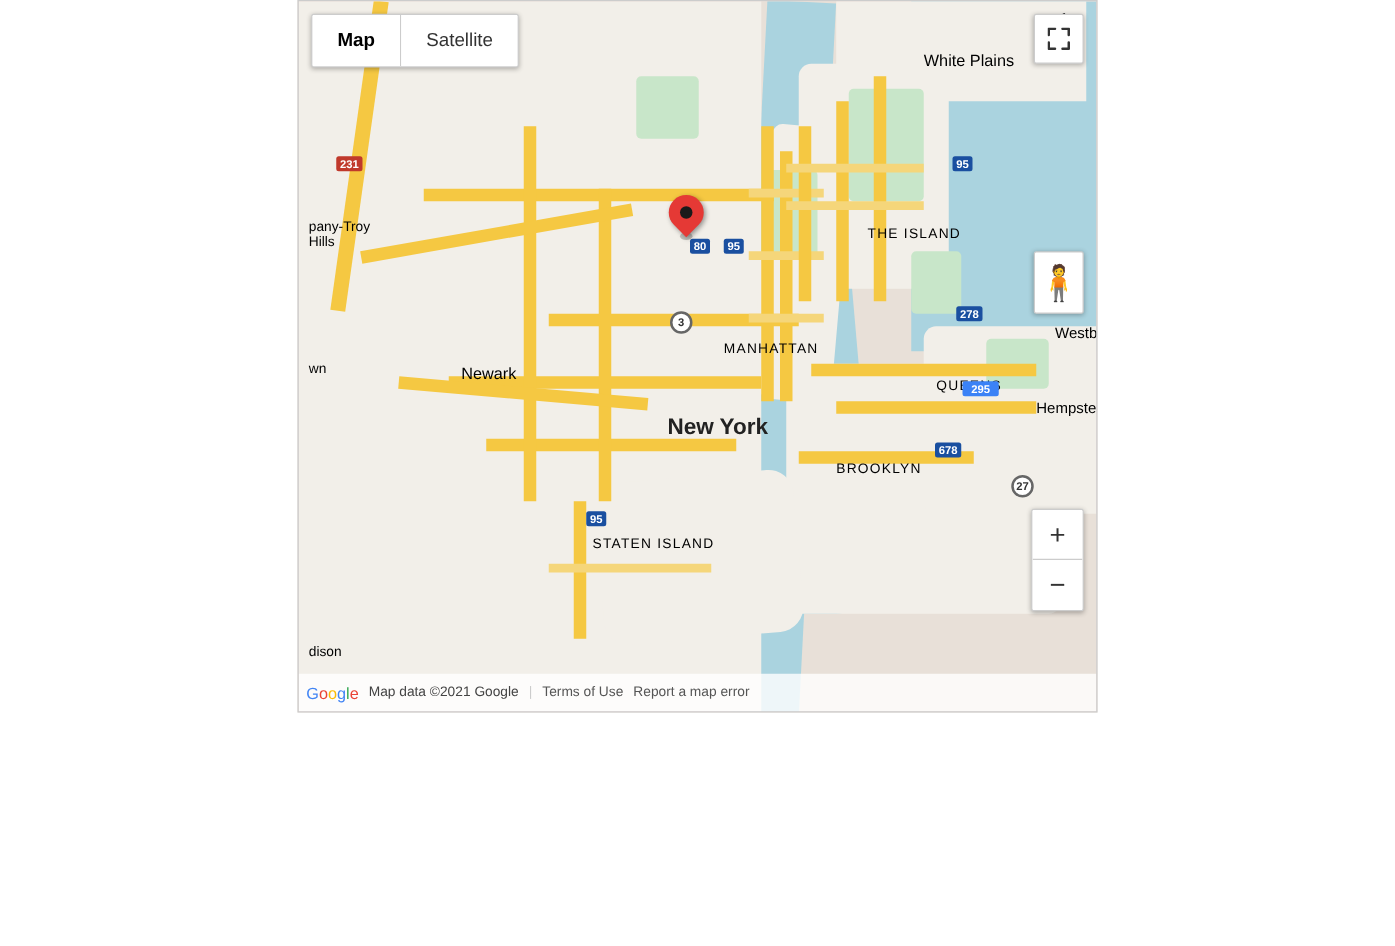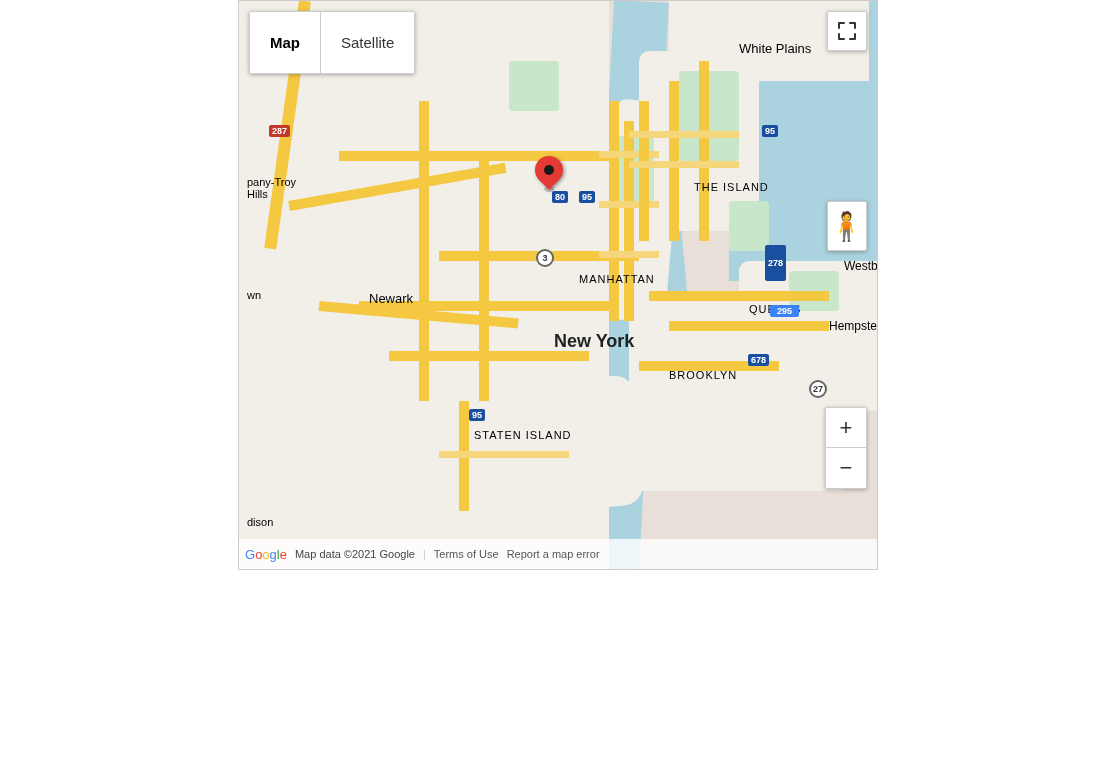--- a/index.html
+++ b/index.html
@@ -123,21 +123,21 @@
       top: 10px;
       left: 10px;
       display: flex;
       background: #fff;
       border: 1px solid #ccc;
       border-radius: 2px;
       overflow: hidden;
       box-shadow: 0 1px 4px rgba(0,0,0,0.3);
     }
     .map-type-btn {
-      padding: 22px 20px;
+      padding: 12px 20px;
       font-size: 15px;
       font-weight: 500;
       cursor: pointer;
       border: none;
       background: #fff;
       color: #333;
     }
     .map-type-btn.active {
       font-weight: 700;
       color: #000;
@@ -396,42 +396,42 @@
       <div class="road-thick" style="left:80px;top:300px;width:200px;height:10px;transform:rotate(5deg);transform-origin:left center;"></div>
 
       <div class="road-thick" style="left:220px;top:400px;width:10px;height:110px;"></div>
       <div class="road" style="left:200px;top:450px;width:130px;height:7px;"></div>
     </div>
 
     <span class="map-label" style="left:500px;top:40px;font-size:13px;">White Plains</span>
     <span class="map-label" style="left:455px;top:180px;font-size:11px;letter-spacing:1px;">THE ISLAND</span>
     <span class="map-label" style="left:340px;top:272px;font-size:11px;letter-spacing:1px;">MANHATTAN</span>
     <span class="map-label" style="left:130px;top:290px;font-size:13px;font-weight:500;">Newark</span>
-    <span class="map-label" style="left:295px;top:330px;font-size:18px;font-weight:600;color:#222;margin-left:20px;">New York</span>
+    <span class="map-label" style="left:295px;top:330px;font-size:18px;font-weight:600;color:#222;">New York</span>
     <span class="map-label" style="left:395px;top:368px;font-size:11px;letter-spacing:1px;padding-left:35px;">BROOKLYN</span>
     <span class="map-label" style="left:510px;top:302px;font-size:11px;letter-spacing:1px;">QUEENS</span>
     <span class="map-label" style="left:235px;top:428px;font-size:11px;letter-spacing:1px;">STATEN ISLAND</span>
     <span class="map-label" style="left:605px;top:258px;font-size:12px;">Westbury</span>
     <span class="map-label" style="left:590px;top:318px;font-size:12px;">Hempstead</span>
     <span class="map-label" style="left:8px;top:175px;font-size:11px;">pany-Troy<br>Hills</span>
     <span class="map-label" style="left:8px;top:260px;font-size:11px;margin-top:28px;">wn</span>
     <span class="map-label" style="left:8px;top:515px;font-size:11px;">dison</span>
     <span class="map-label" style="left:610px;top:8px;font-size:11px;">fo</span>
 
-    <div style="position:absolute;left:30px;top:124px;background:#c0392b;color:#fff;font-size:9px;font-weight:bold;padding:1px 3px;border-radius:2px;">287</div>
+    <div style="position:absolute;left:30px;top:124px;background:#c0392b;color:#fff;font-size:9px;font-weight:bold;padding:1px 3px;border-radius:2px;">231</div>
 
     <div style="position:absolute;left:523px;top:124px;background:#1a4fa0;color:#fff;font-size:9px;font-weight:bold;padding:1px 3px;border-radius:2px;">95</div>
 
     <div style="position:absolute;left:313px;top:190px;background:#1a4fa0;color:#fff;font-size:9px;font-weight:bold;padding:1px 3px;border-radius:2px;">80</div>
 
     <div style="position:absolute;left:340px;top:190px;background:#1a4fa0;color:#fff;font-size:9px;font-weight:bold;padding:1px 3px;border-radius:2px;">95</div>
 
     <div style="position:absolute;left:297px;top:248px;background:#fff;color:#333;font-size:9px;font-weight:bold;border:2px solid #666;border-radius:50%;width:18px;height:18px;display:flex;align-items:center;justify-content:center;">3</div>
 
-    <div style="position:absolute;left:526px;top:244px;background:#1a4fa0;color:#fff;font-size:9px;font-weight:bold;padding:13px 3px;border-radius:2px;">278</div>
+    <div style="position:absolute;left:526px;top:244px;background:#1a4fa0;color:#fff;font-size:9px;font-weight:bold;padding:1px 3px;border-radius:2px;">278</div>
 
     <div style="position:absolute;left:531px;top:304px;background:#3b82f6;color:#fff;font-size:9px;font-weight:bold;padding:1px 7px;border-radius:2px;">295</div>
 
     <div style="position:absolute;left:509px;top:353px;background:#1a4fa0;color:#fff;font-size:9px;font-weight:bold;padding:1px 3px;border-radius:2px;">678</div>
 
     <div style="position:absolute;left:570px;top:379px;background:#fff;color:#333;font-size:9px;font-weight:bold;border:2px solid #666;border-radius:50%;width:18px;height:18px;display:flex;align-items:center;justify-content:center;">27</div>
 
     <div style="position:absolute;left:230px;top:408px;background:#1a4fa0;color:#fff;font-size:9px;font-weight:bold;padding:1px 3px;border-radius:2px;">95</div>
 
     <div class="map-pin">

